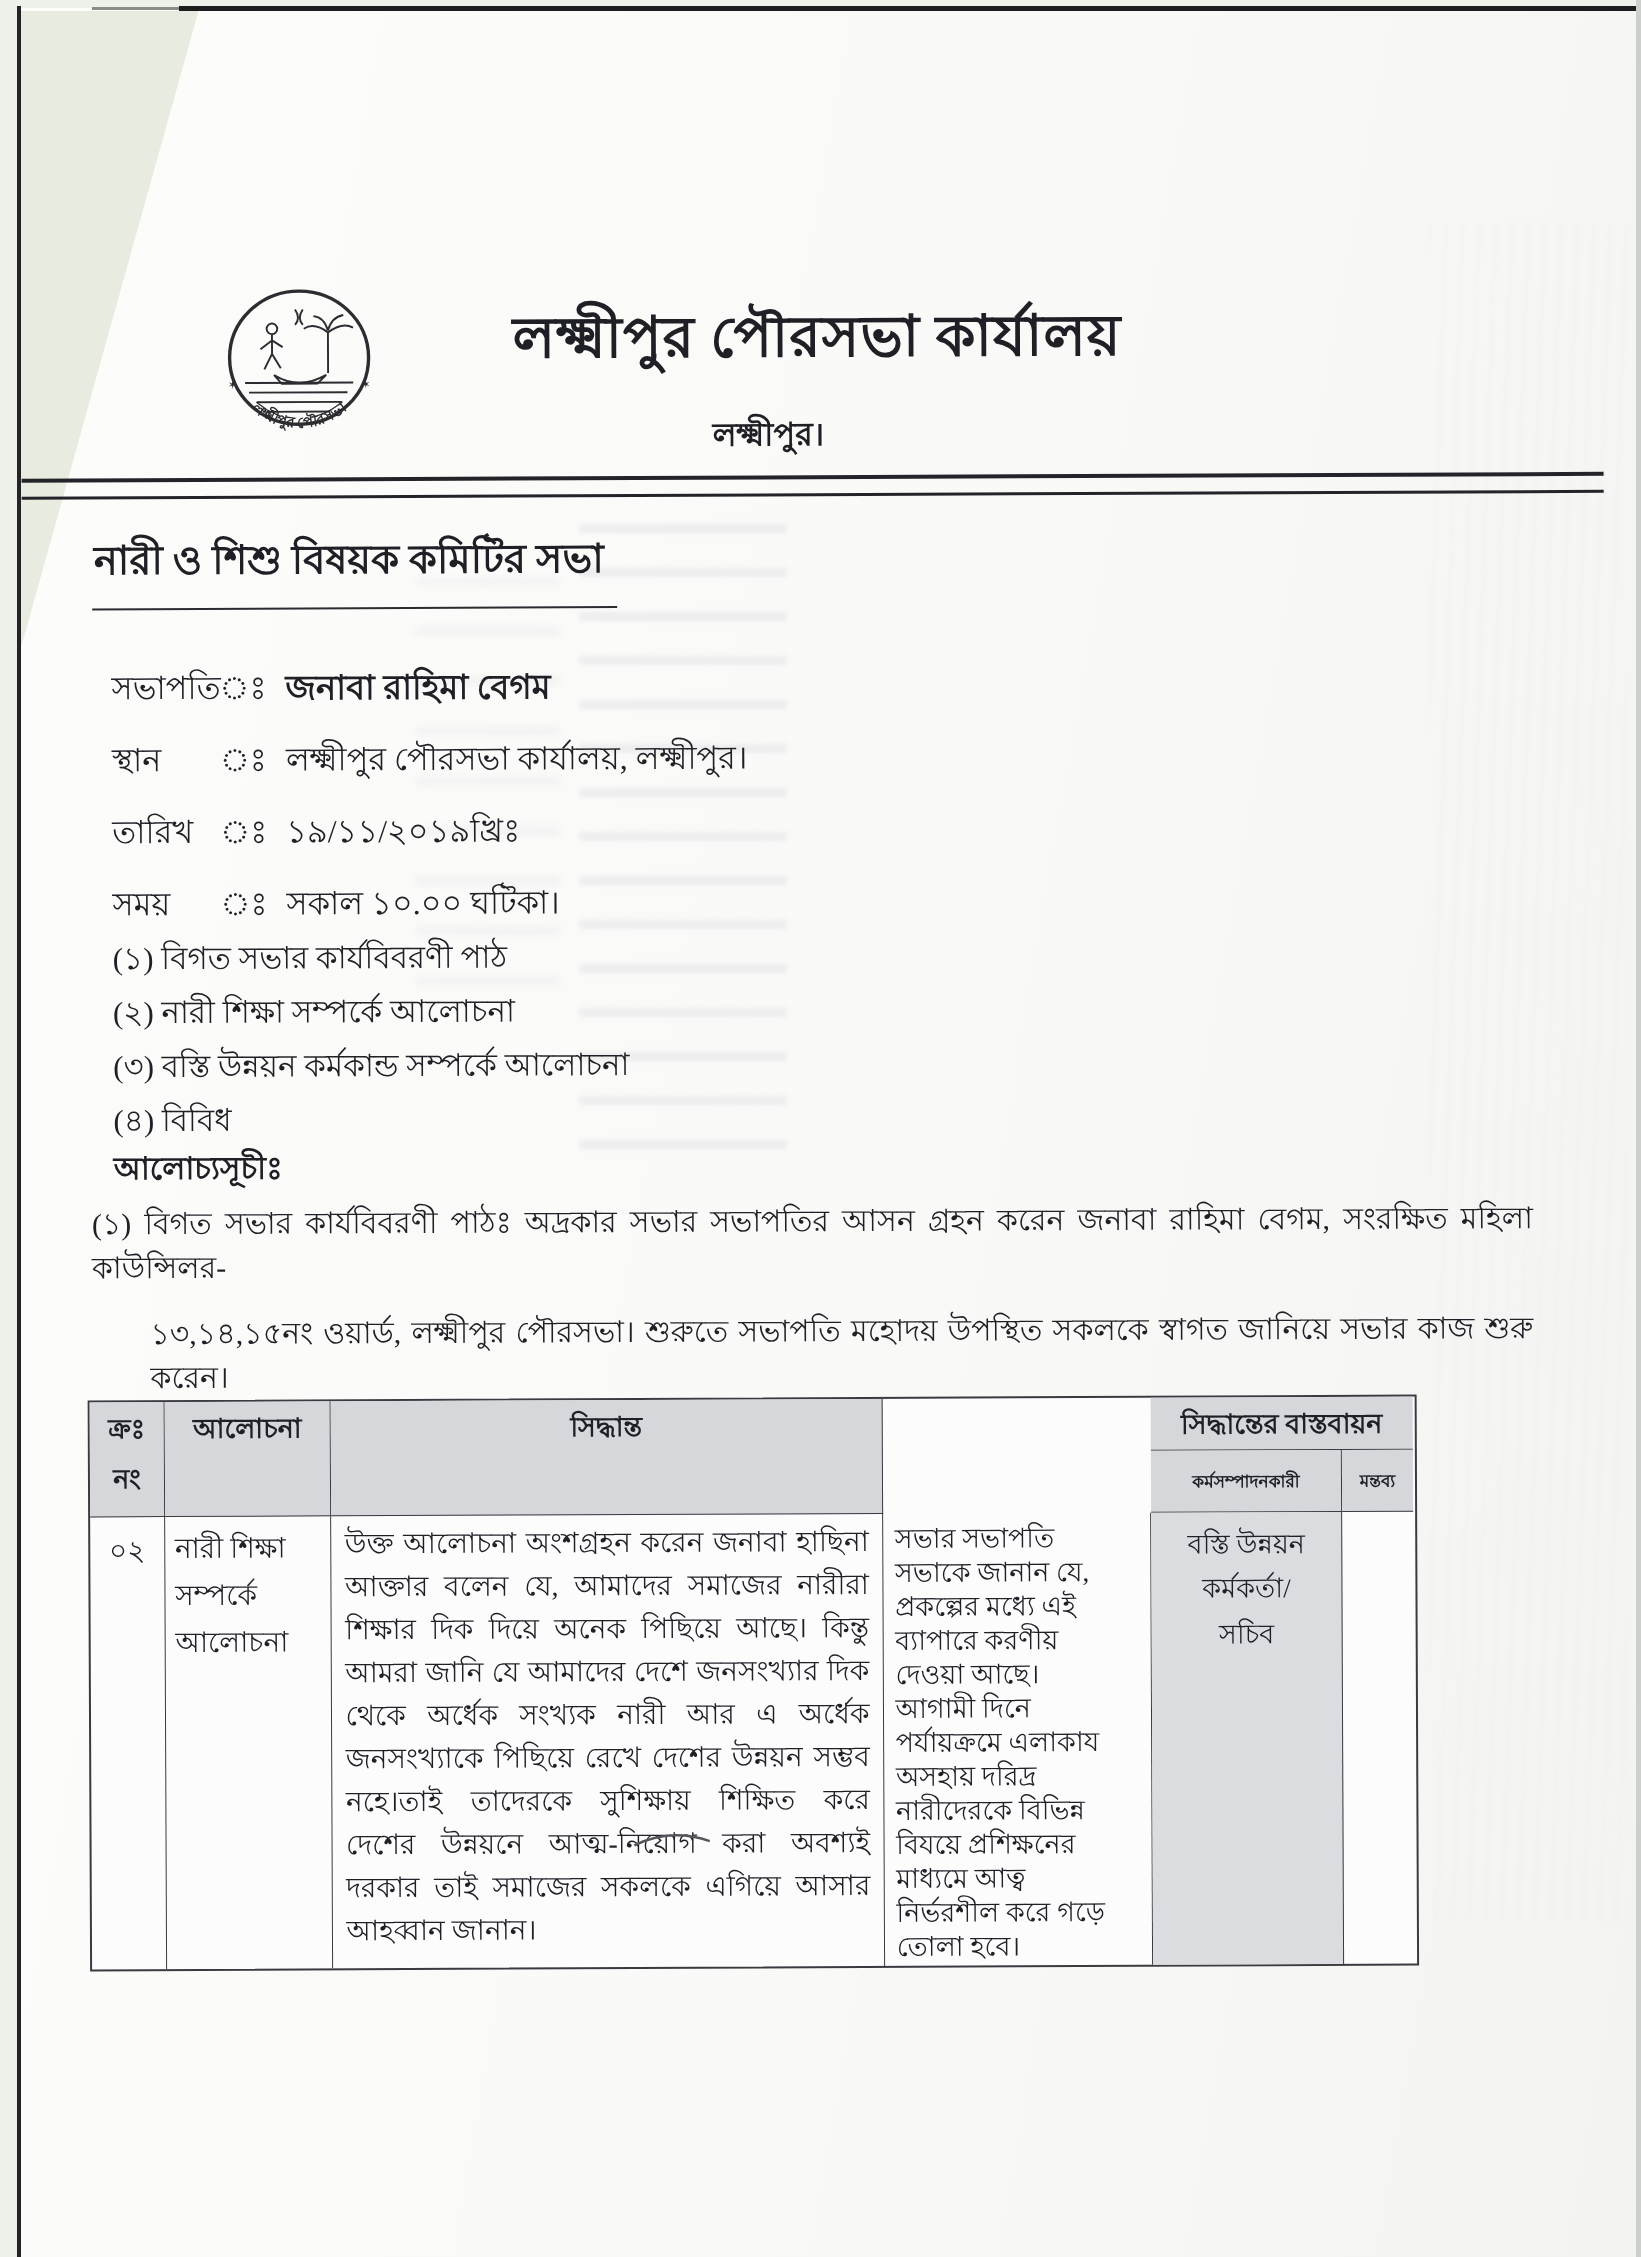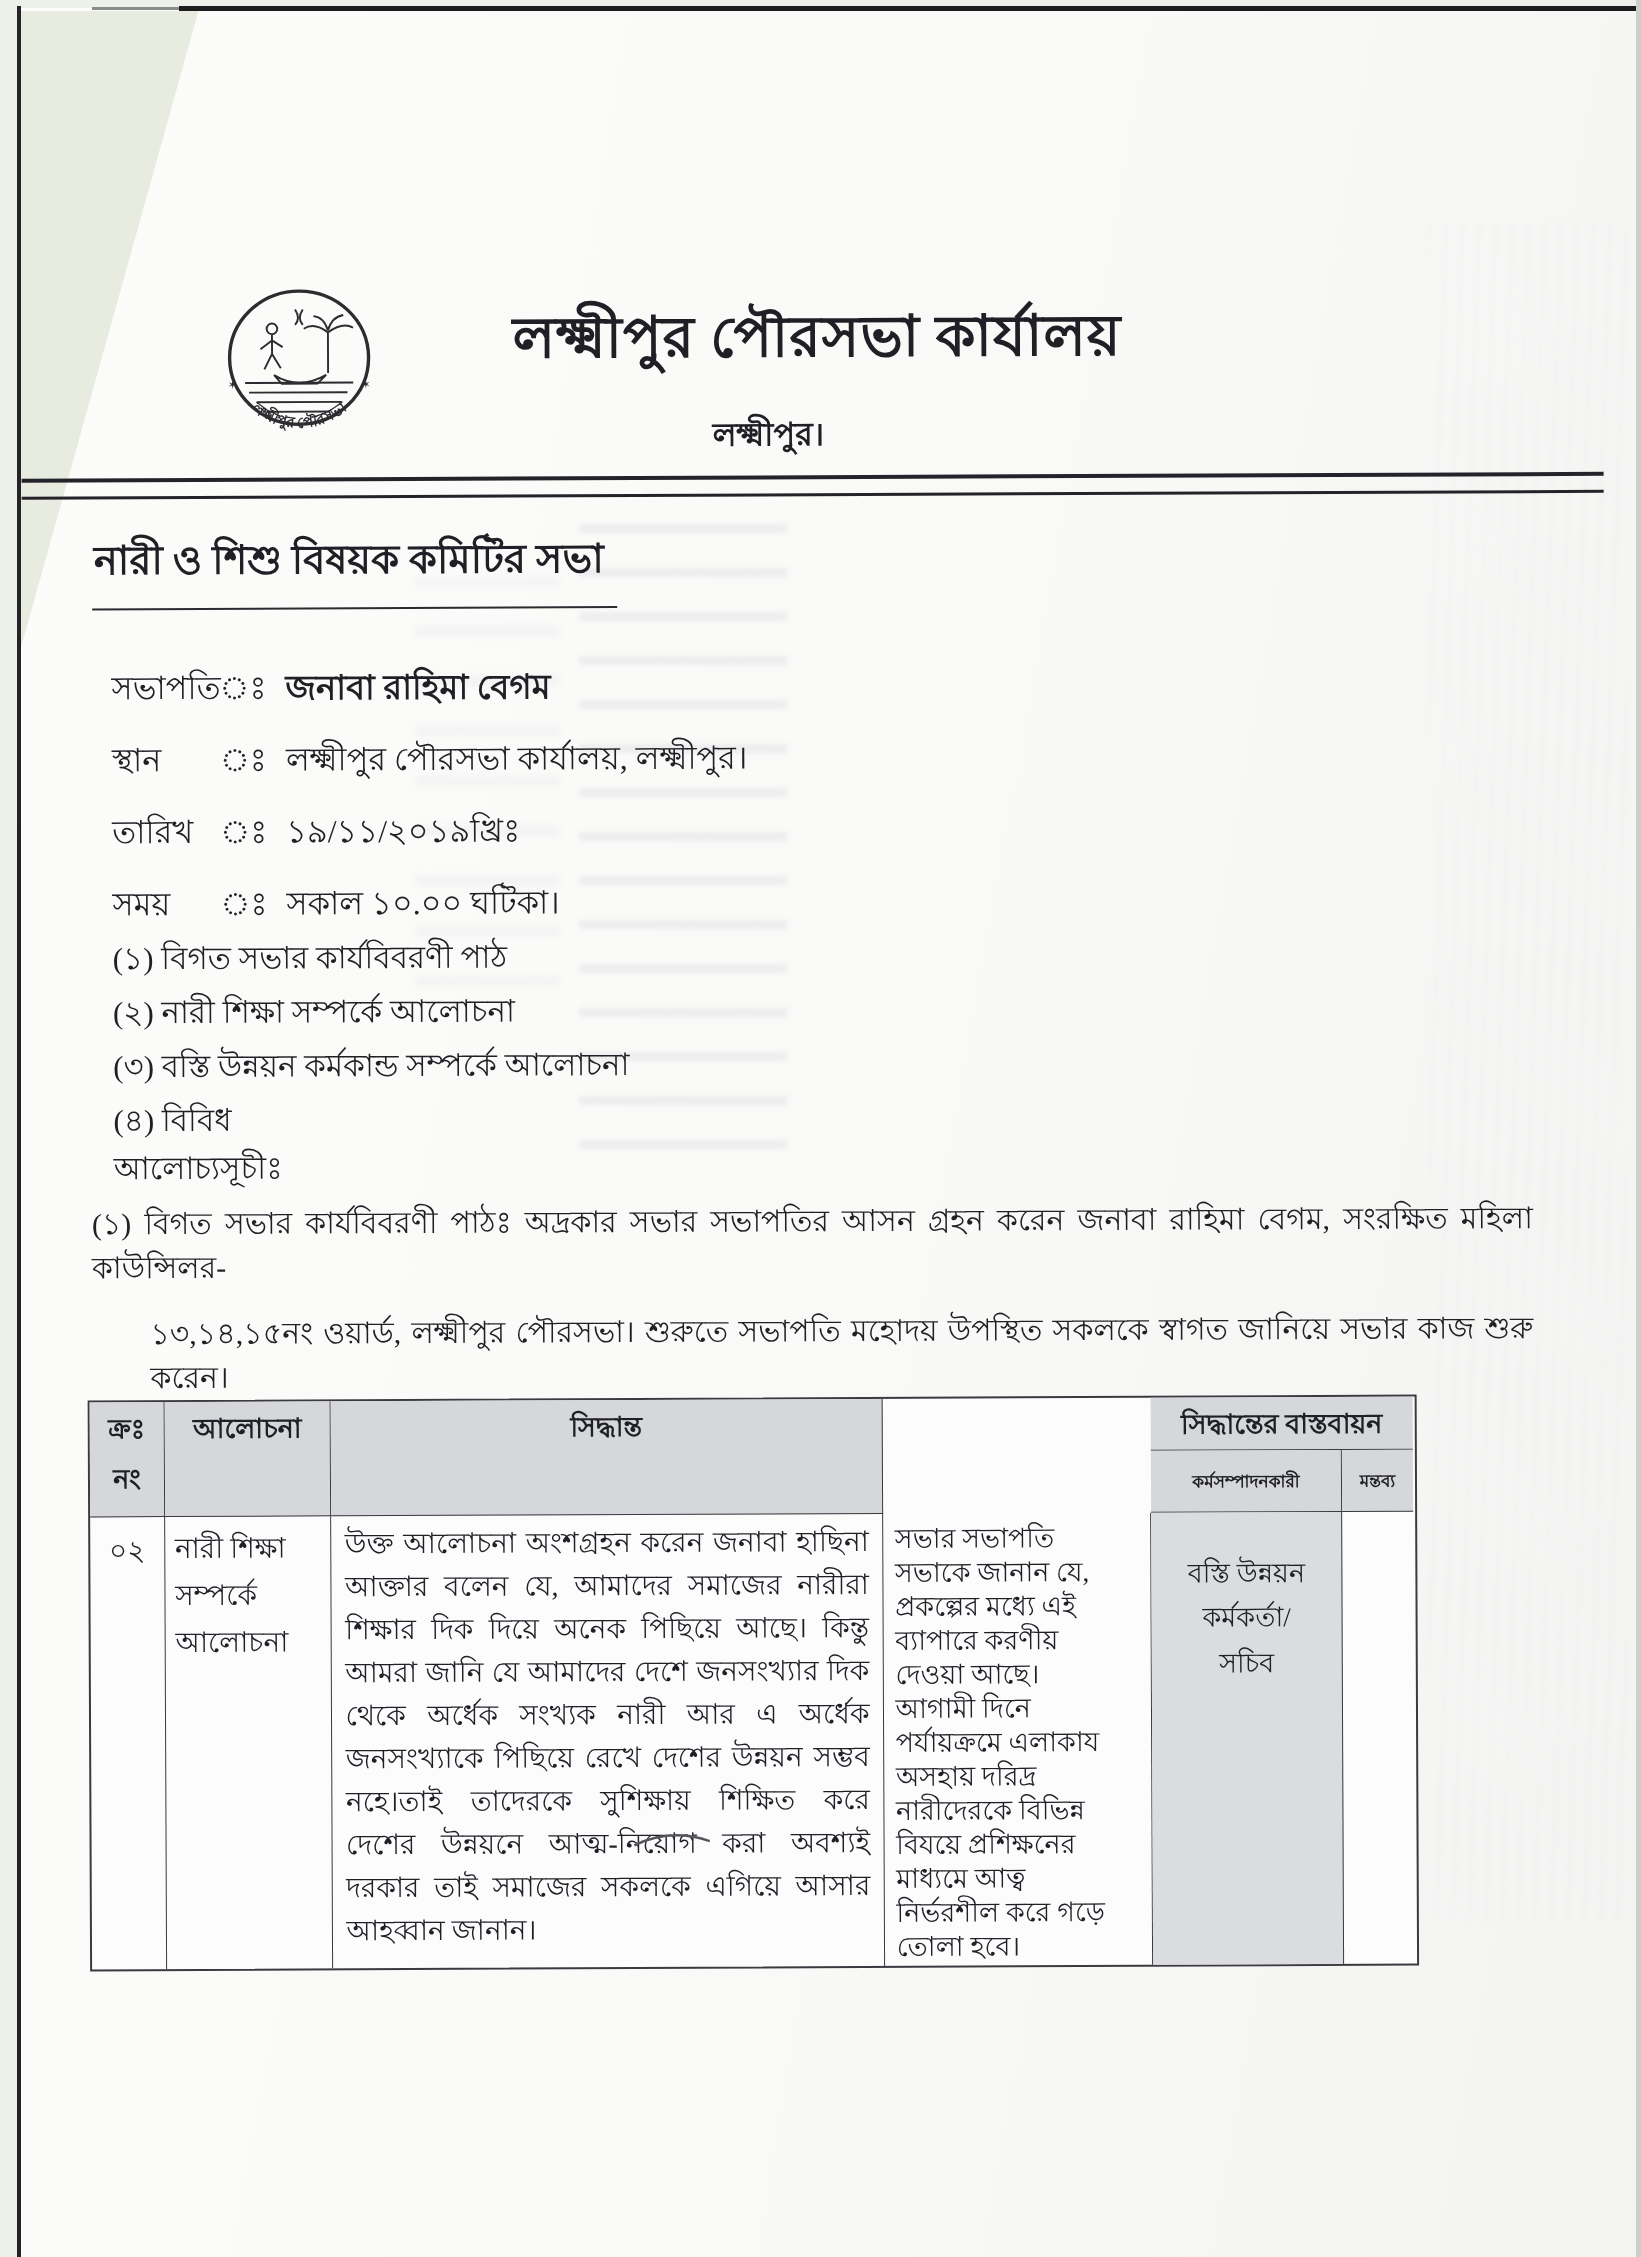--- a/index.html
+++ b/index.html
@@ -33,21 +33,21 @@
     border-bottom:2.9px solid #2b2b30;padding:0 13.5px 11.6px 1.9px;}
   .meta{position:absolute;left:114px;top:666px;width:946px;font-size:32px;}
   .meta-row{display:flex;margin-bottom:33px;line-height:39px;}
   .meta-label{width:108px;}
   .meta-colon{width:66px;}
   .meta-value{flex:1;}
   .v-bold{font-weight:700;font-size:34px;}
   .agenda{position:absolute;left:114px;top:929px;width:1062px;font-size:31px;display:flex;}
   .agenda-label{width:176px;font-weight:600;}
   .agenda-items .line{line-height:54px;}
-  .section-label{position:absolute;left:114px;top:1141px;font-size:31px;font-weight:400;}
+  .section-label{position:absolute;left:114px;top:1141px;font-size:31px;font-weight:700;}
   .para{position:absolute;left:92px;top:1199px;width:1441px;font-size:30px;}
   .para .line{line-height:44px;margin-bottom:22px;text-align:justify;text-align-last:justify;
     padding-left:58px;}
   .para .line:first-child{padding-left:0;}
   .para .line:last-child{text-align:left;text-align-last:left;}
   .tbl{position:absolute;left:87px;top:1397px;width:1325px;display:grid;
     grid-template-columns:75px 166px 552px 268px 191px 71px;
     grid-template-rows:53px 62px 452px;border:2.9px solid #3a3a40;background:#fcfcfd;}
   .cell{border-right:1.9px solid #3a3a40;overflow:hidden;}
   .last-col{border-right:none;}
@@ -60,21 +60,21 @@
   .h-one-line{justify-content:flex-start;}
   .bcell{grid-row:3/4;font-size:28px;padding:7.7px 9.7px;}
   .b-serial{text-align:center;padding-top:11.6px;}
   .b-agenda .line{line-height:47px;}
   .cell-discussion{padding:5.8px 13.5px;}
   .cell-discussion .line{line-height:43px;text-align:justify;text-align-last:justify;}
   .cell-discussion .line:last-child{text-align:left;text-align-last:left;}
   .cell-decision{padding:7.7px 5.8px 7.7px 11.6px;font-size:27px;}
   .cell-decision .line{line-height:34px;}
   .cell-impl{background:#dbdcdf;text-align:center;padding-top:9.7px;font-size:27px;}
-  .cell-impl .line{line-height:44px;margin-top:29px;}
+  .cell-impl .line{line-height:44px;}
   .cell-impl .line + .line{margin-top:2px;}
   .pen-mark{position:absolute;left:626px;top:1823px;}
 </style>
 </head>
 <body>
 
 <div class="canvas">
   <div class="page"></div>
   <div class="corner-sheet"></div>
   <div class="edge-top-f"></div>

